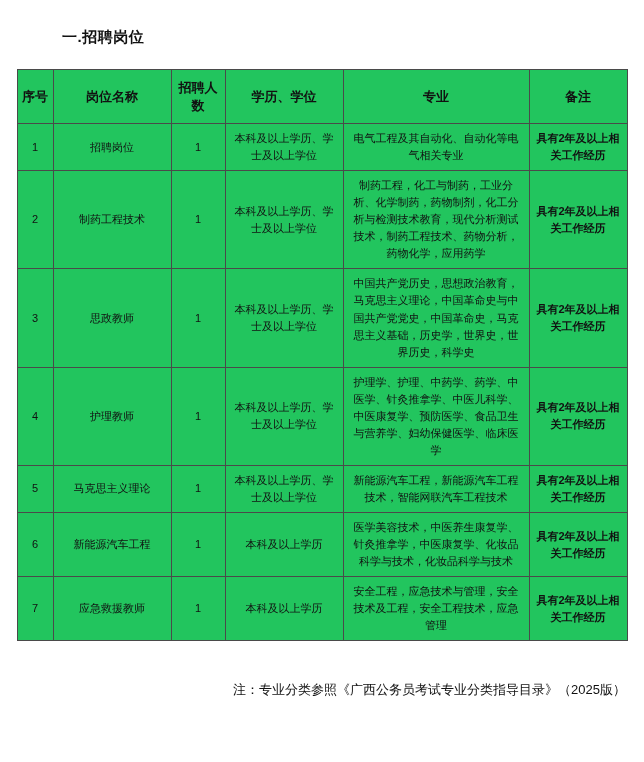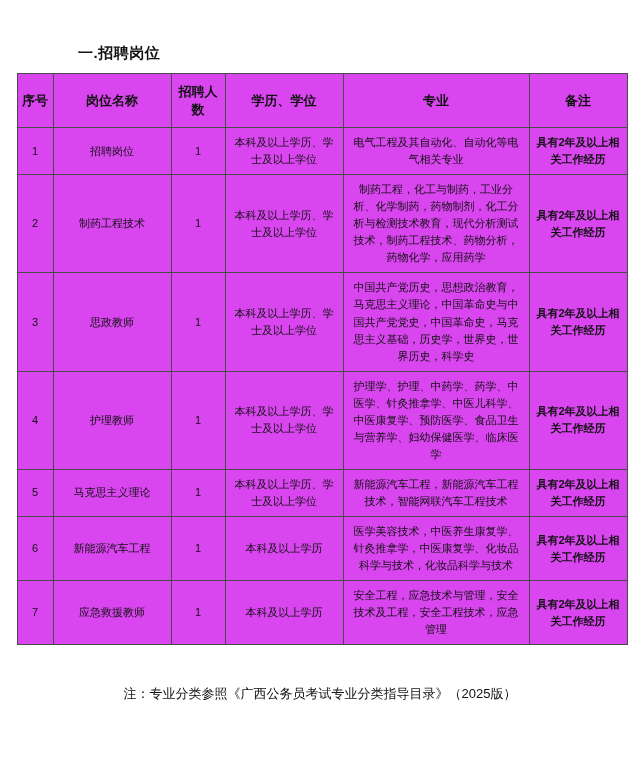--- a/index.html
+++ b/index.html
@@ -12,37 +12,37 @@
     background: #ffffff;
     font-family: "Liberation Sans", sans-serif;
     color: #111111;
     position: relative;
     overflow: hidden;
   }
   .page {
     width: 644px;
     height: 652px;
     box-sizing: border-box;
-    padding: 16px;
+    padding: 0;
     position: relative;
   }
   .section-title {
     font-size: 15px;
     font-weight: bold;
     color: #111;
     margin: 0;
     padding: 28px 0 10px 62px;
     letter-spacing: 0.5px;
   }
   table.jobs {
     border-collapse: collapse;
-    margin: 0 auto;
+    margin: 12px auto;
     width: 610px;
     table-layout: fixed;
-    background: #d946ef;
+    background: #22c55e;
   }
   table.jobs th, table.jobs td {
     border: 1px solid #4a4a4a;
     text-align: center;
     vertical-align: middle;
     font-size: 11px;
     line-height: 1.55;
     color: #111;
     padding: 6px 5px;
     word-break: break-all;
@@ -65,21 +65,21 @@
   td.cell-count { font-size: 12px; }
   td.cell-edu { font-size: 11.5px; }
   td.cell-major { font-size: 11.5px; line-height: 1.75; }
   td.cell-note { font-size: 11px; line-height: 1.7; font-weight: bold; }
 
   .note {
     font-size: 13px;
     color: #111;
     padding: 26px 18px 0 14px;
     line-height: 1.6;
-    text-align: center;
+    text-align: right;
   }
 </style>
 </head>
 <body>
 
 <div class="page">
 
   <h1 class="section-title">一.招聘岗位</h1>
 
   <table class="jobs">

